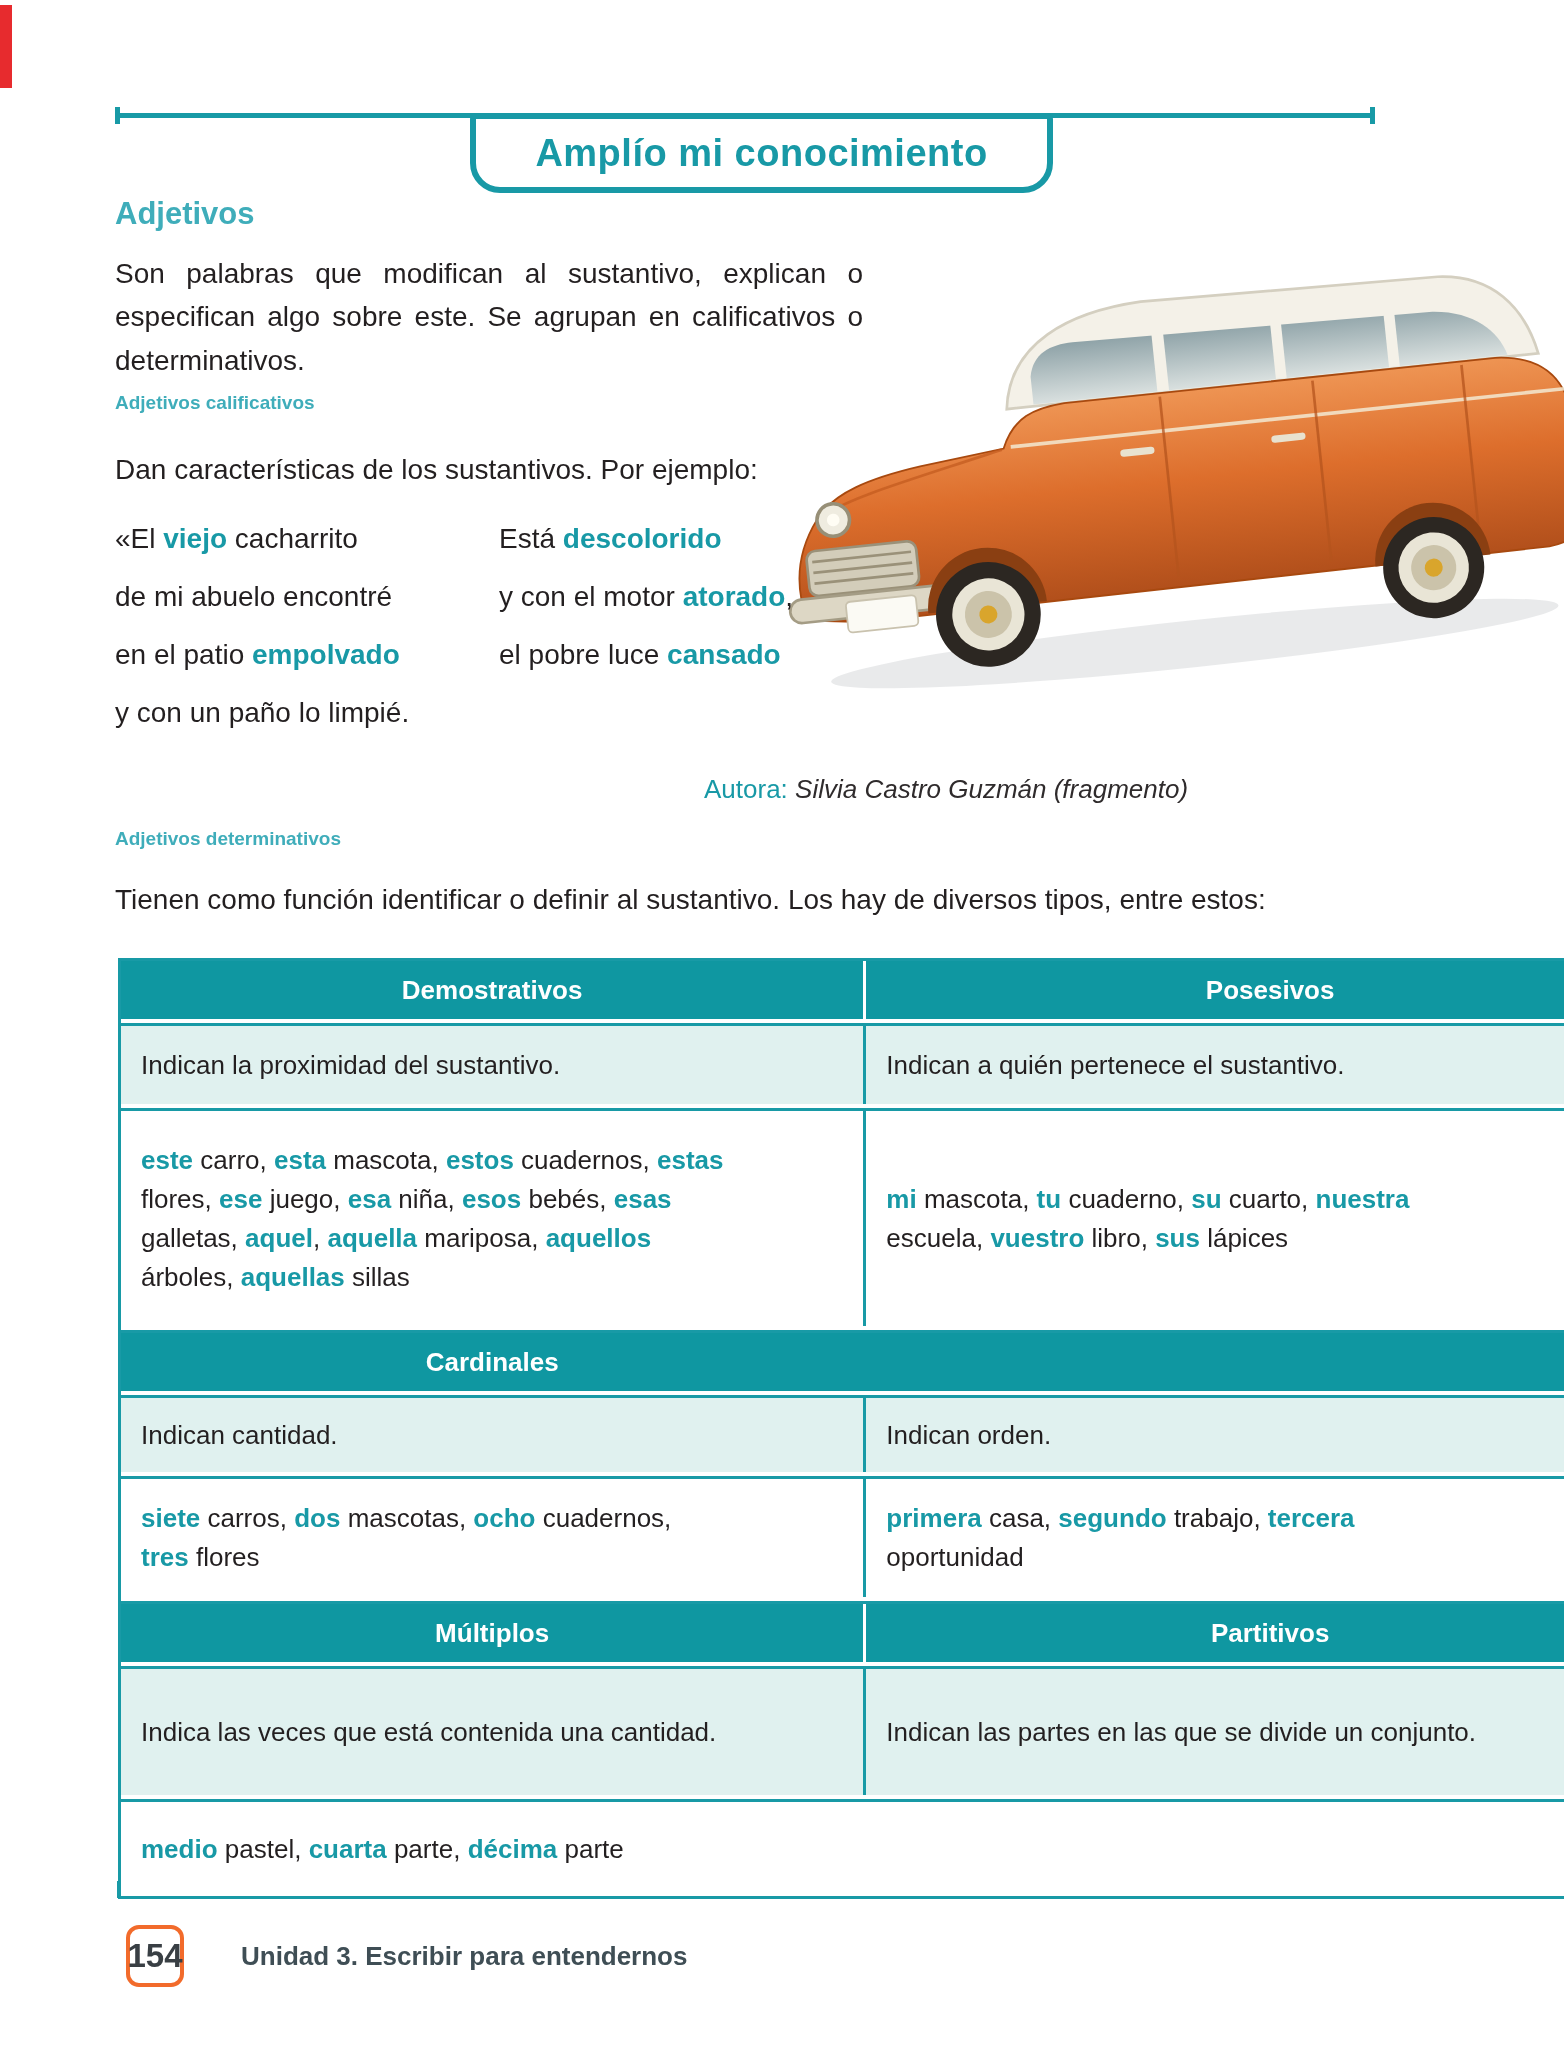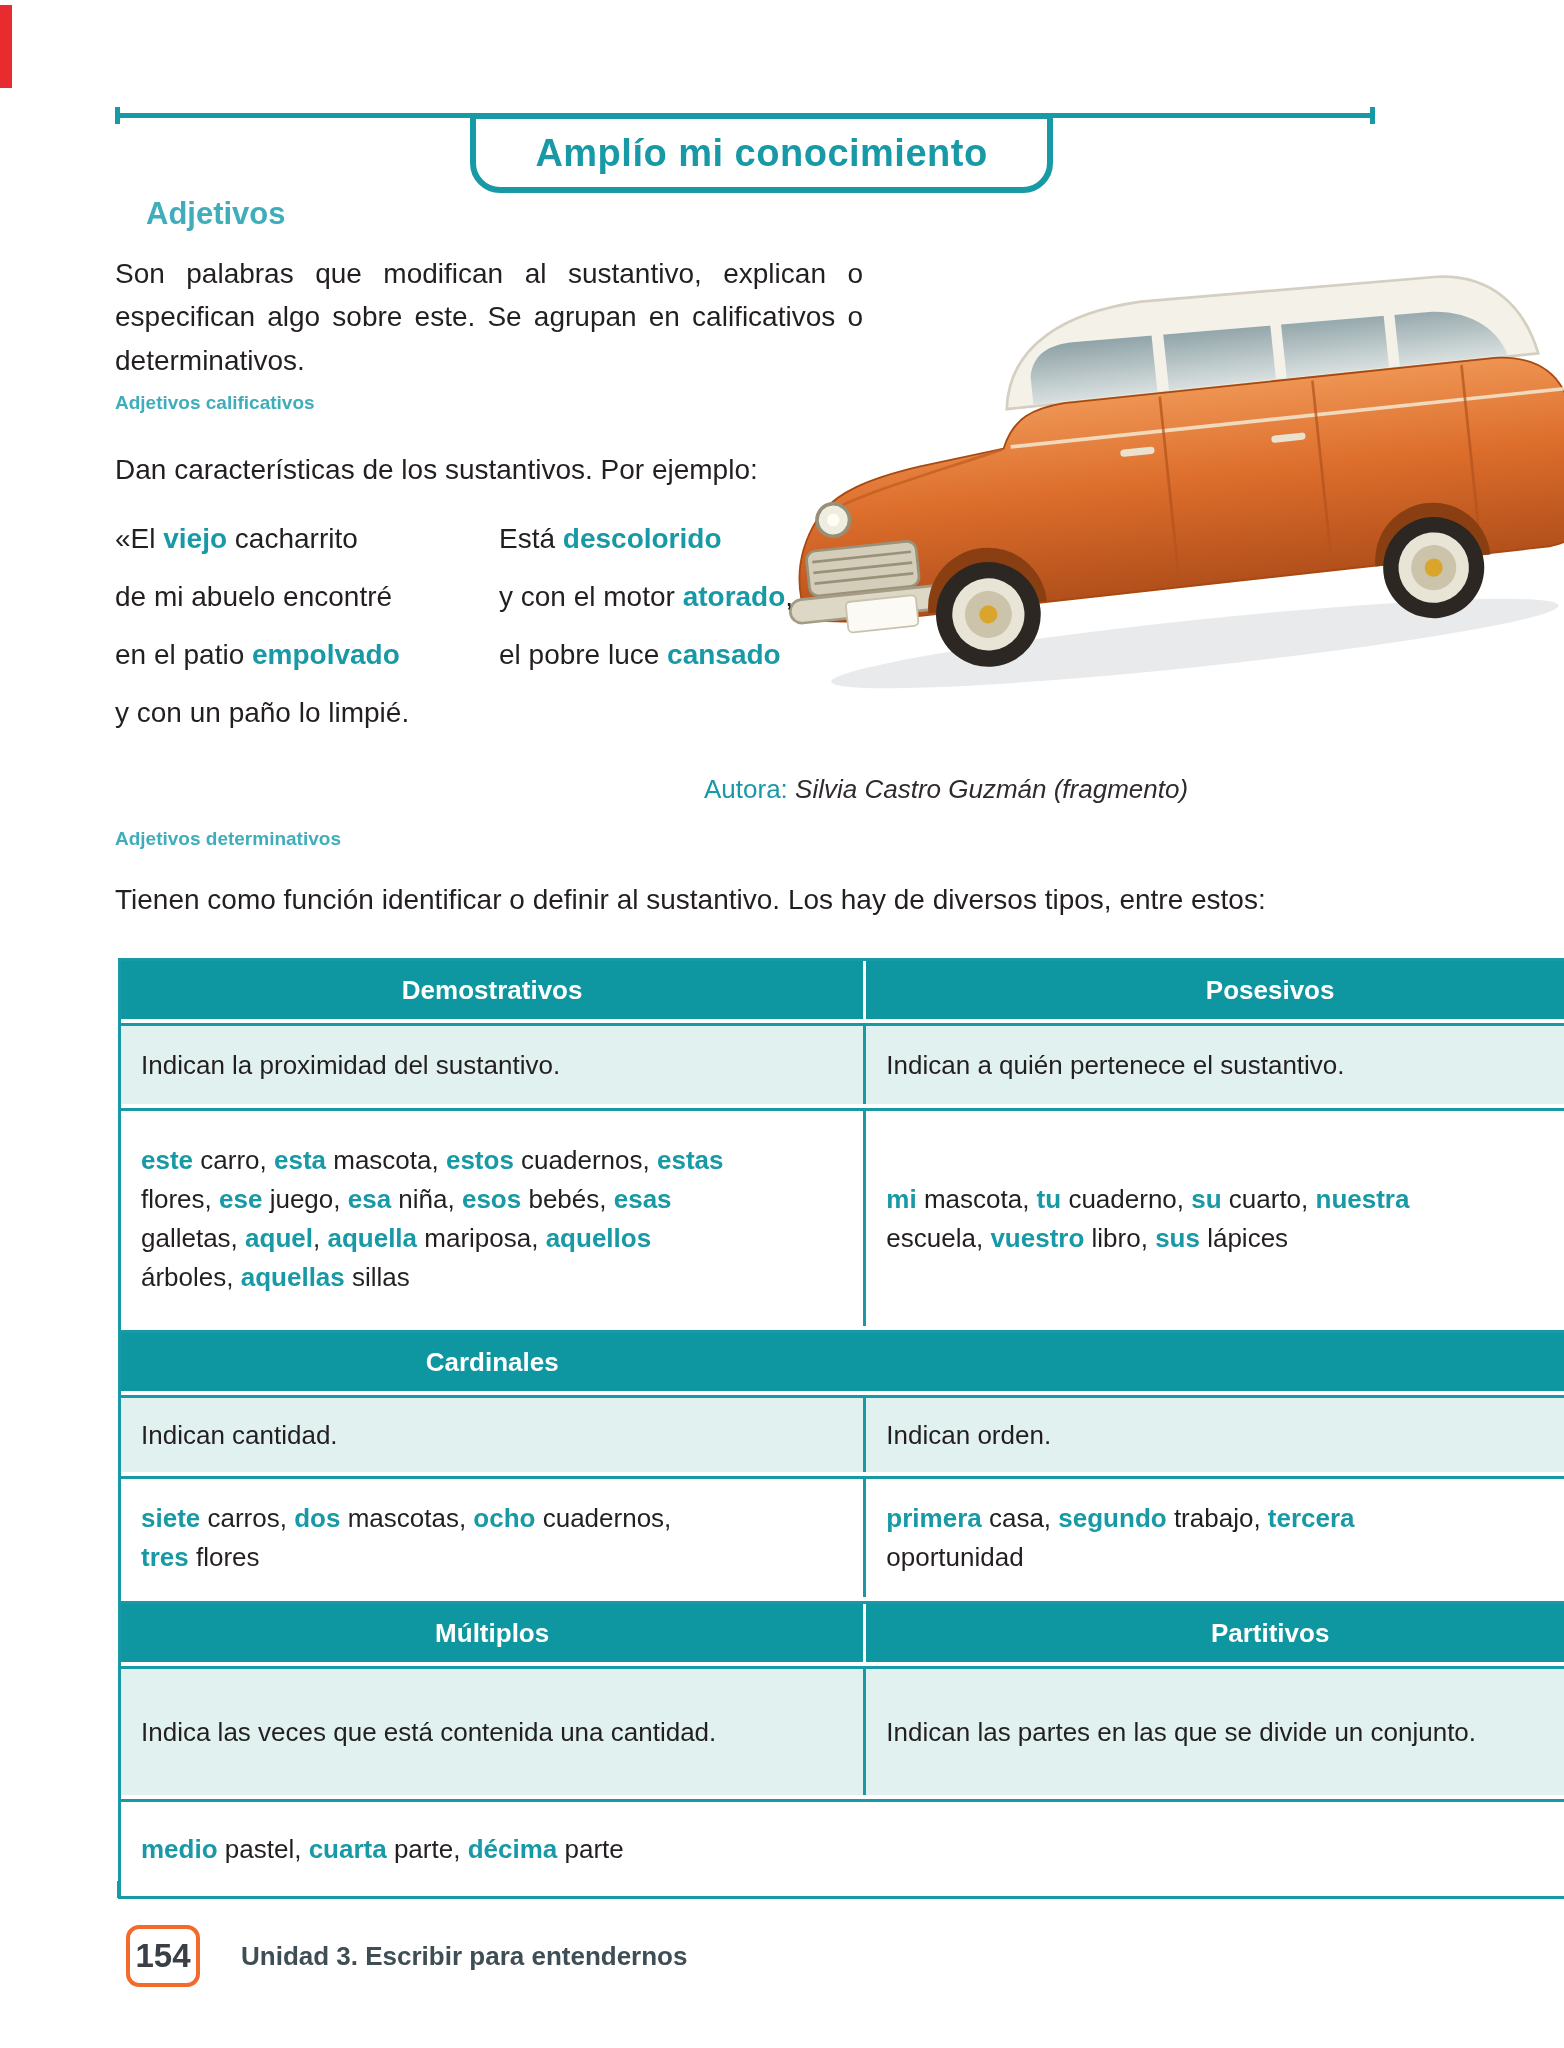--- a/index.html
+++ b/index.html
@@ -31,21 +31,21 @@
   .rule-top{left:115px;top:113px;width:1260px;}
   .rule-bottom{left:117px;top:1887px;width:1331px;}
   
   .banner{
     left:470px;top:113px;width:583px;height:80px;box-sizing:border-box;
     border:6px solid var(--accent-teal);border-radius:6px 6px 30px 30px;
     background:#ffffff;display:flex;align-items:center;justify-content:center;z-index:2;
   }
   .banner span{color:var(--accent-teal);font-weight:bold;font-size:38px;letter-spacing:0.5px;}
   h1,h2{margin:0;font-weight:bold;color:var(--heading-teal);}
-  .h-adjetivos{left:115px;top:196px;font-size:31px;margin-left:31px;}
+  .h-adjetivos{left:115px;top:196px;font-size:31px;}
   .h-sub{font-size:19px;}
   .lead{
     left:115px;top:252px;width:748px;margin:0;font-size:28px;line-height:1.55;
     text-align:justify;z-index:1;
   }
   .intro{left:115px;top:454px;margin:0;font-size:28px;z-index:1;}
   .poem{
     left:115px;top:510px;display:grid;grid-template-columns:384px 560px;
     grid-auto-rows:58px;align-items:center;font-size:28px;z-index:1;
   }
@@ -69,21 +69,21 @@
   .trow .cell{box-sizing:border-box;display:flex;align-items:center;padding:10px 20px;font-size:26px;line-height:1.5;}
   .trow .cell + .cell{border-left:3px solid var(--border-teal);}
   .trow.head{background:var(--table-header-teal);}
   .trow.head .cell{justify-content:center;color:#ffffff;font-weight:bold;padding:6px 10px;}
   .trow.head .cell + .cell{border-left:3px solid #ffffff;}
   .trow.desc{background:var(--row-mint);}
   .trow.ex{background:#ffffff;}
   .ex-inner{display:inline-block;max-width:585px;}
   
   .pagenum-box{
-    left:126px;top:1925px;width:74px;height:62px;box-sizing:border-box;
+    left:126px;top:1925px;width:58px;height:62px;box-sizing:border-box;
     border:4px solid var(--footer-orange);border-radius:13px;
     display:flex;align-items:center;justify-content:center;background:#fff;
   }
   .pagenum-box span{font-size:33px;font-weight:bold;color:var(--pagenum-text);}
   .unit-label{left:241px;top:1925px;height:62px;display:flex;align-items:center;
     font-size:26px;font-weight:bold;color:var(--footer-text);}
 </style>
 </head>
 <body>
 

